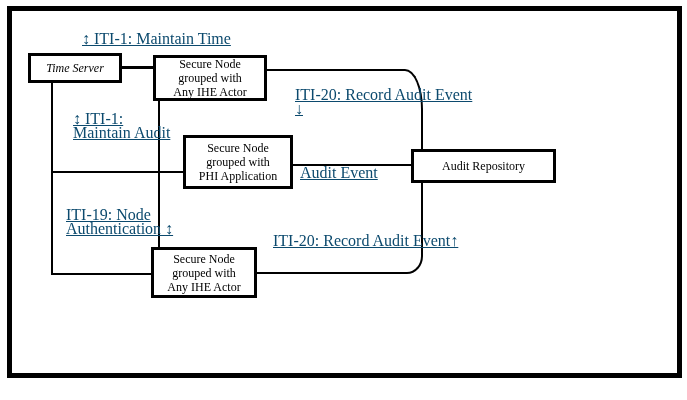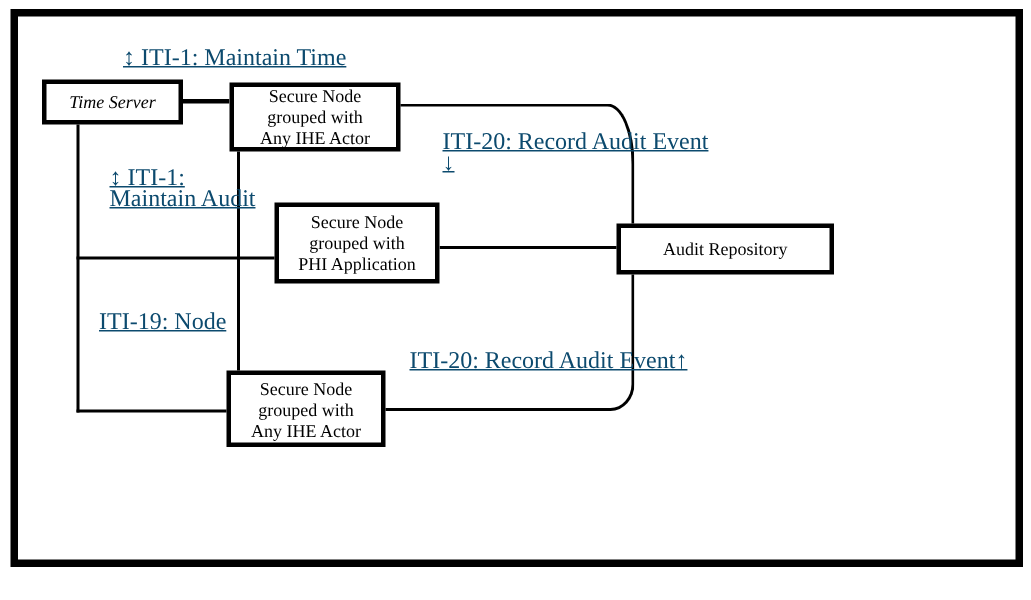--- a/index.html
+++ b/index.html
@@ -112,22 +112,24 @@
     <span>ITI-20: Record Audit Event</span>
     <span>↓</span>
   </div>
 
   <div class="lbl" id="lbl-maintain-left">
     <span>↕ ITI-1:</span>
     <span>Maintain Audit</span>
   </div>
 
   <div class="lbl" id="lbl-record-mid">
+    <span>Audit Event</span>
   </div>
 
   <div class="lbl" id="lbl-node-auth">
     <span>ITI-19: Node</span>
+    <span>Authentication ↕</span>
   </div>
 
   <div class="lbl" id="lbl-record-bottom">
     <span>ITI-20: Record Audit Event↑</span>
   </div>
 </div>
 
 </body></html>

